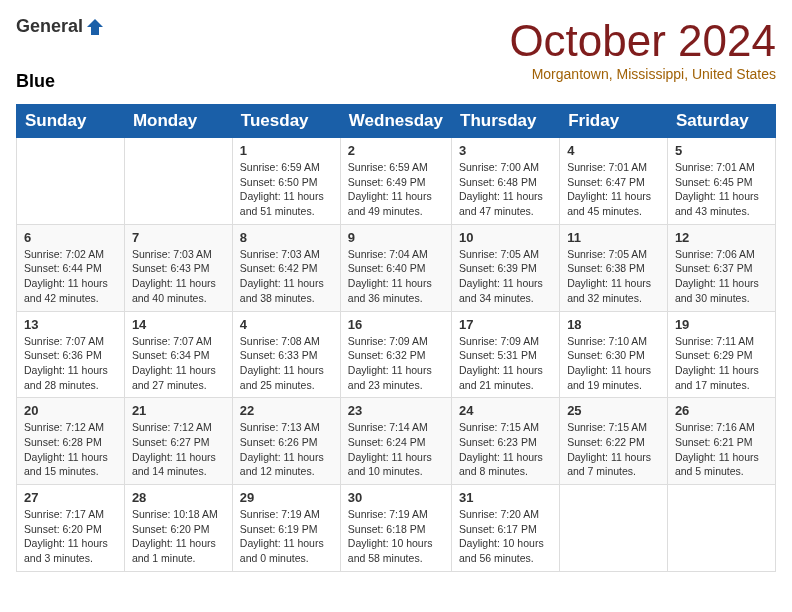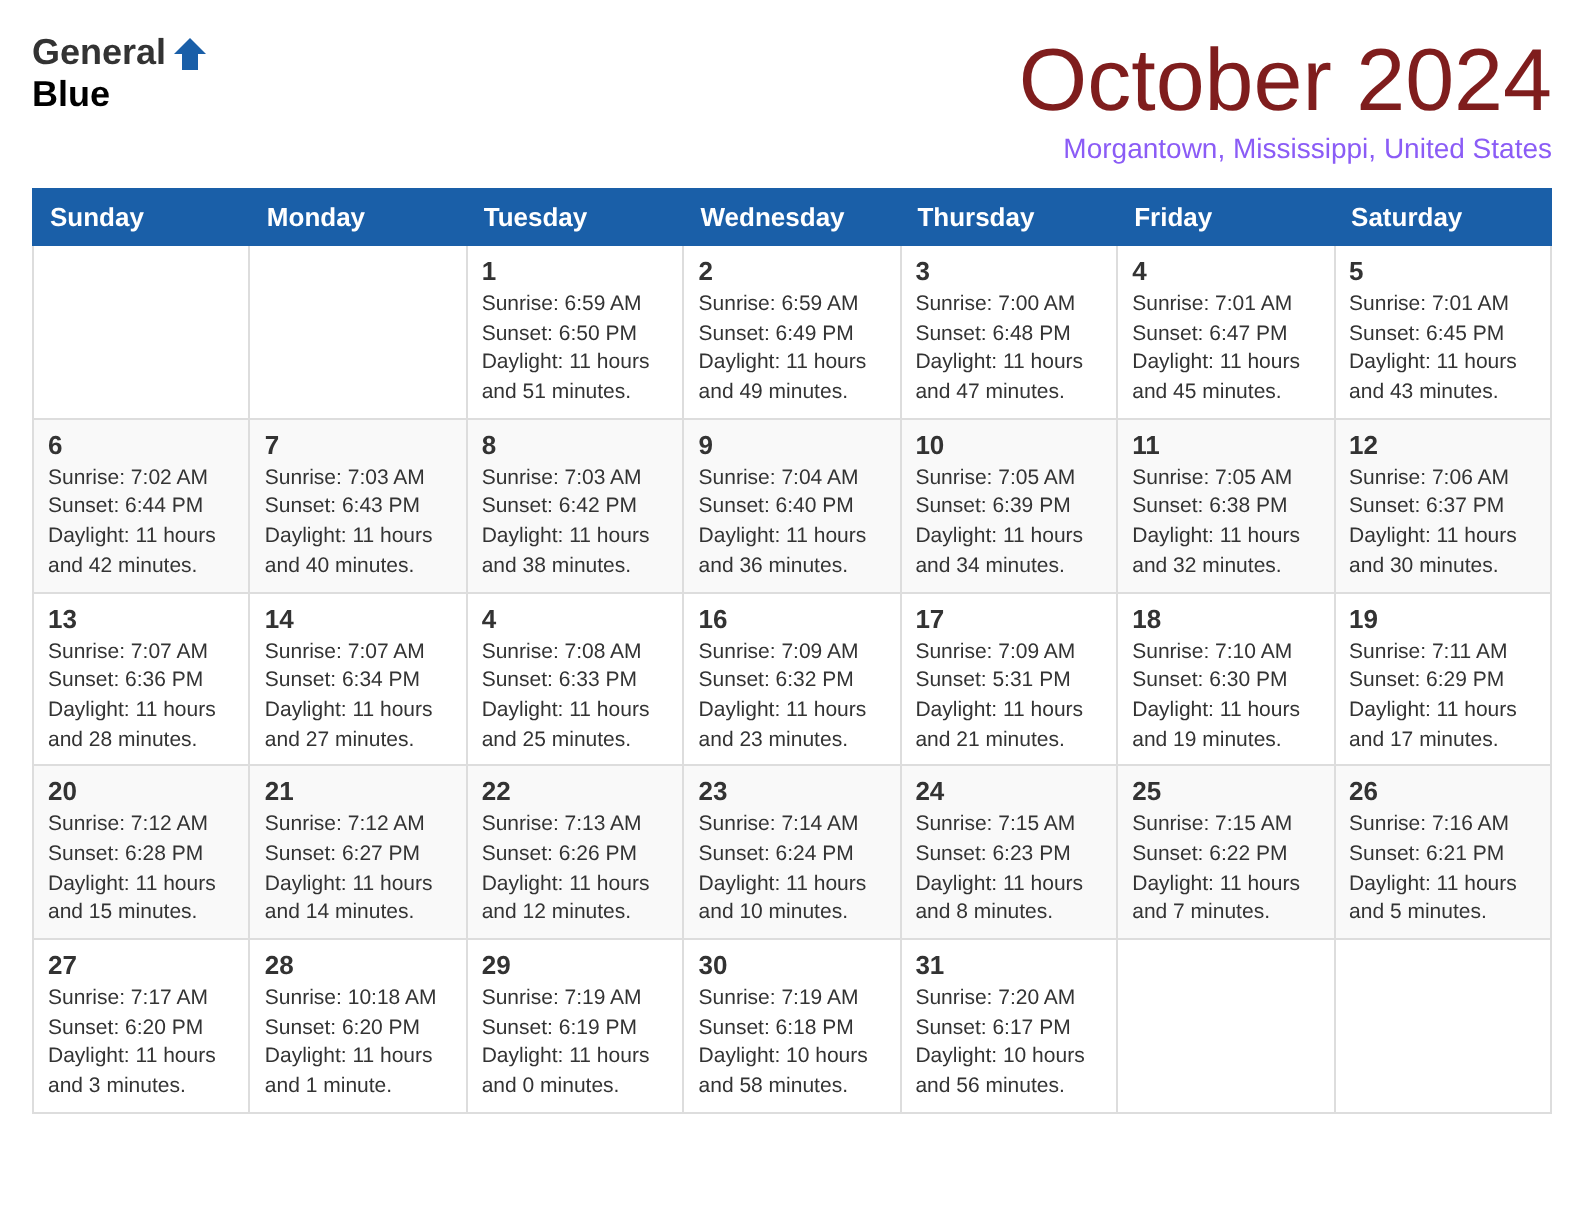--- a/index.html
+++ b/index.html
@@ -13,20 +13,21 @@
     .header {
       display: flex;
       justify-content: space-between;
       align-items: flex-start;
       margin-bottom: 12px;
     }
     .logo {
       display: flex;
       flex-direction: column;
       align-items: flex-start;
+      gap: 34px;
     }
     .logo-text {
       display: flex;
       align-items: center;
     }
     .logo-general {
       font-size: 18px;
       font-weight: bold;
       color: #333;
     }
@@ -43,33 +44,33 @@
     .title-section {
       text-align: right;
     }
     .month-title {
       font-size: 44px;
       font-weight: normal;
       color: #7f1d1d;
     }
     .location {
       font-size: 14px;
-      color: #8b5cf6;
+      color: #a16207;
     }
     .calendar {
       width: 100%;
       border-collapse: collapse;
       border: 1px solid #ccc;
     }
     .calendar th {
       background-color: #1a5fa8;
       color: white;
       text-align: left;
       padding: 6px 8px;
-      font-size: 13px;
+      font-size: 17px;
       border: 1px solid #1a5fa8;
     }
     .calendar td {
       vertical-align: top;
       padding: 5px 7px;
       border: 1px solid #ddd;
       width: 14.28%;
       min-height: 80px;
       background: #fff;
       font-size: 11px;

